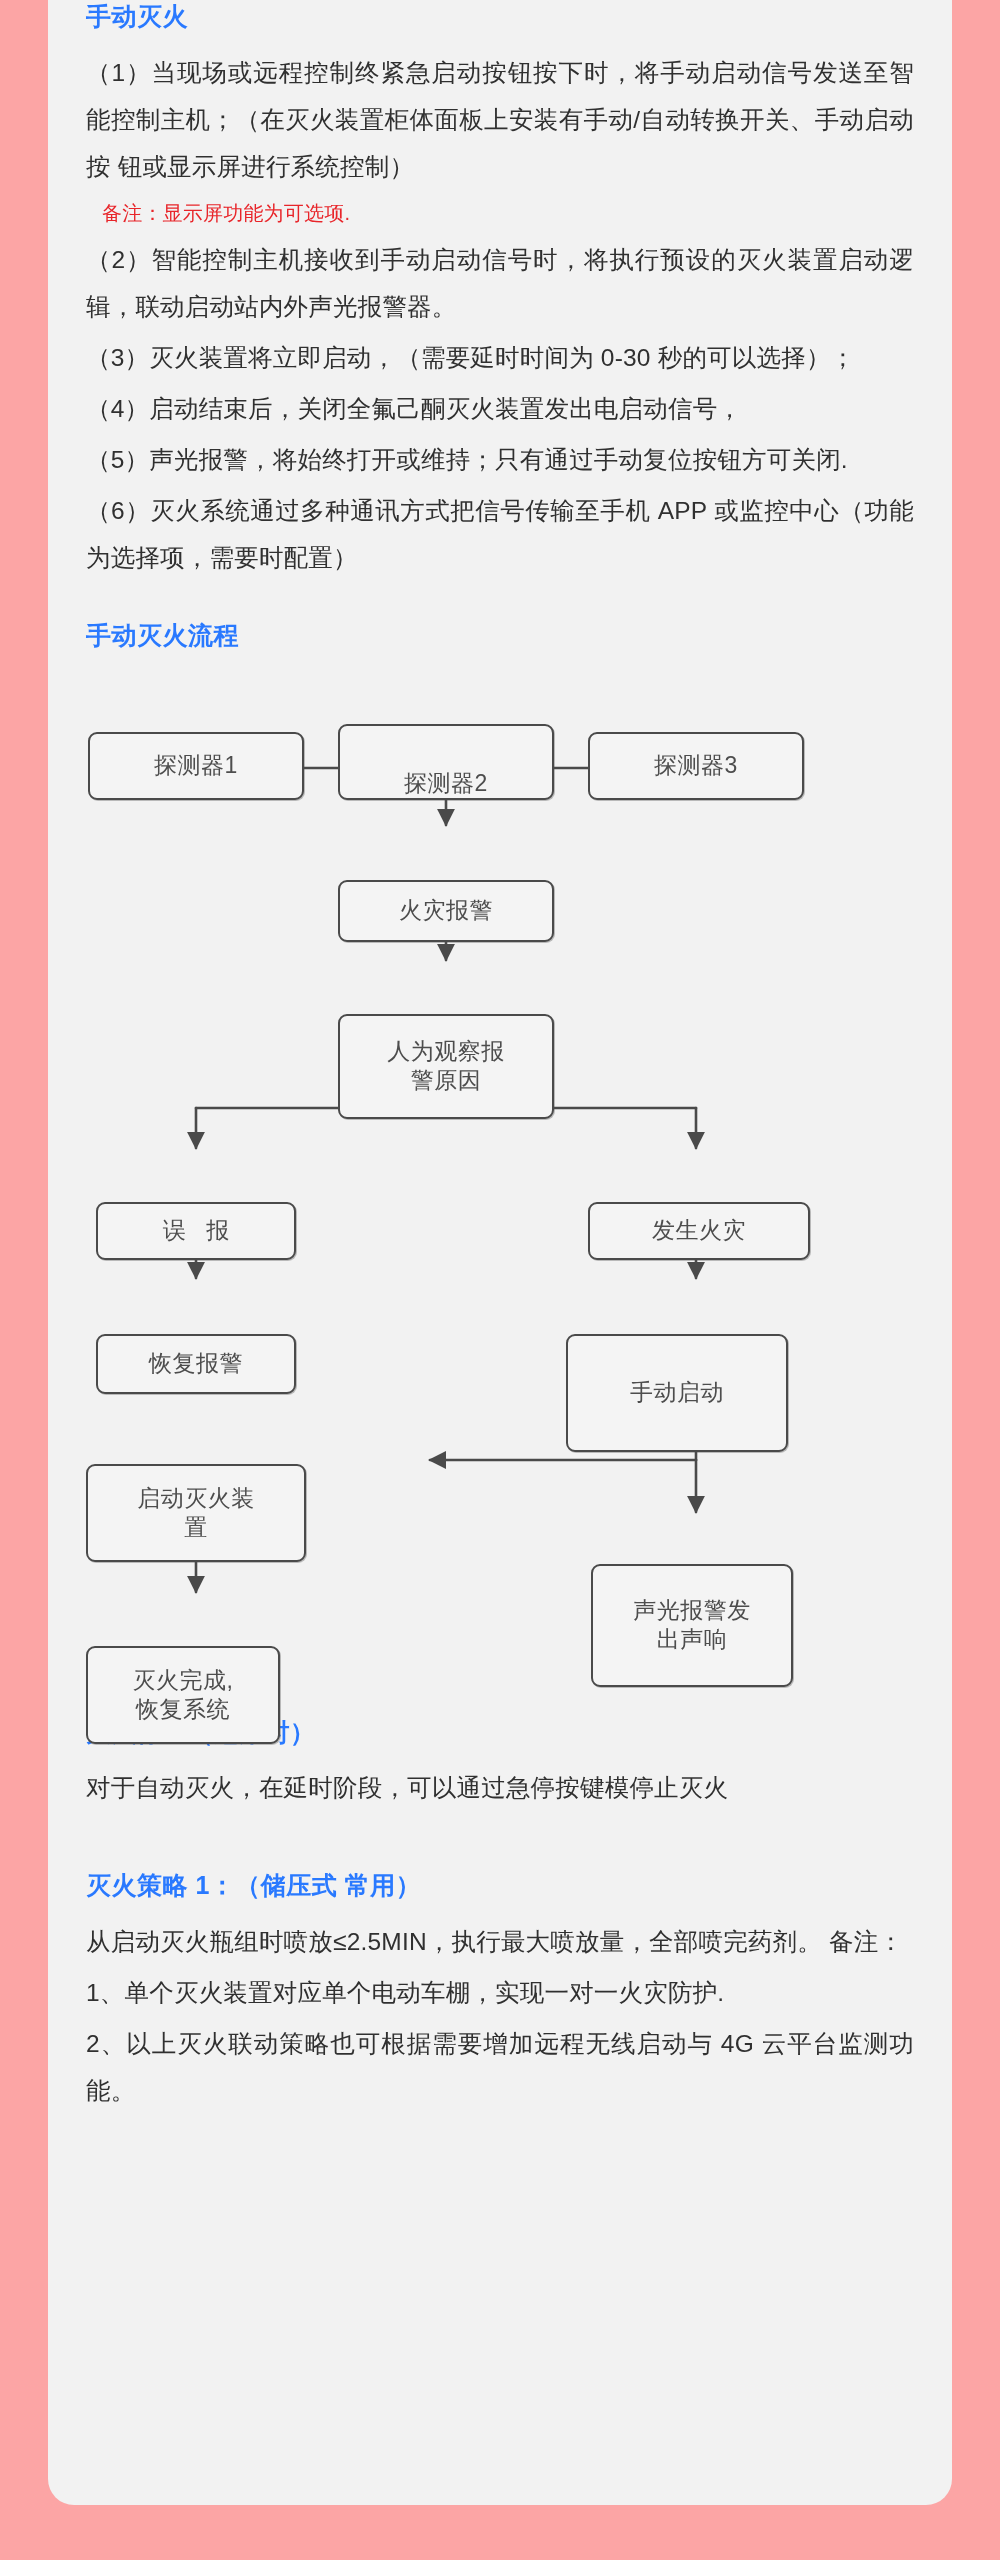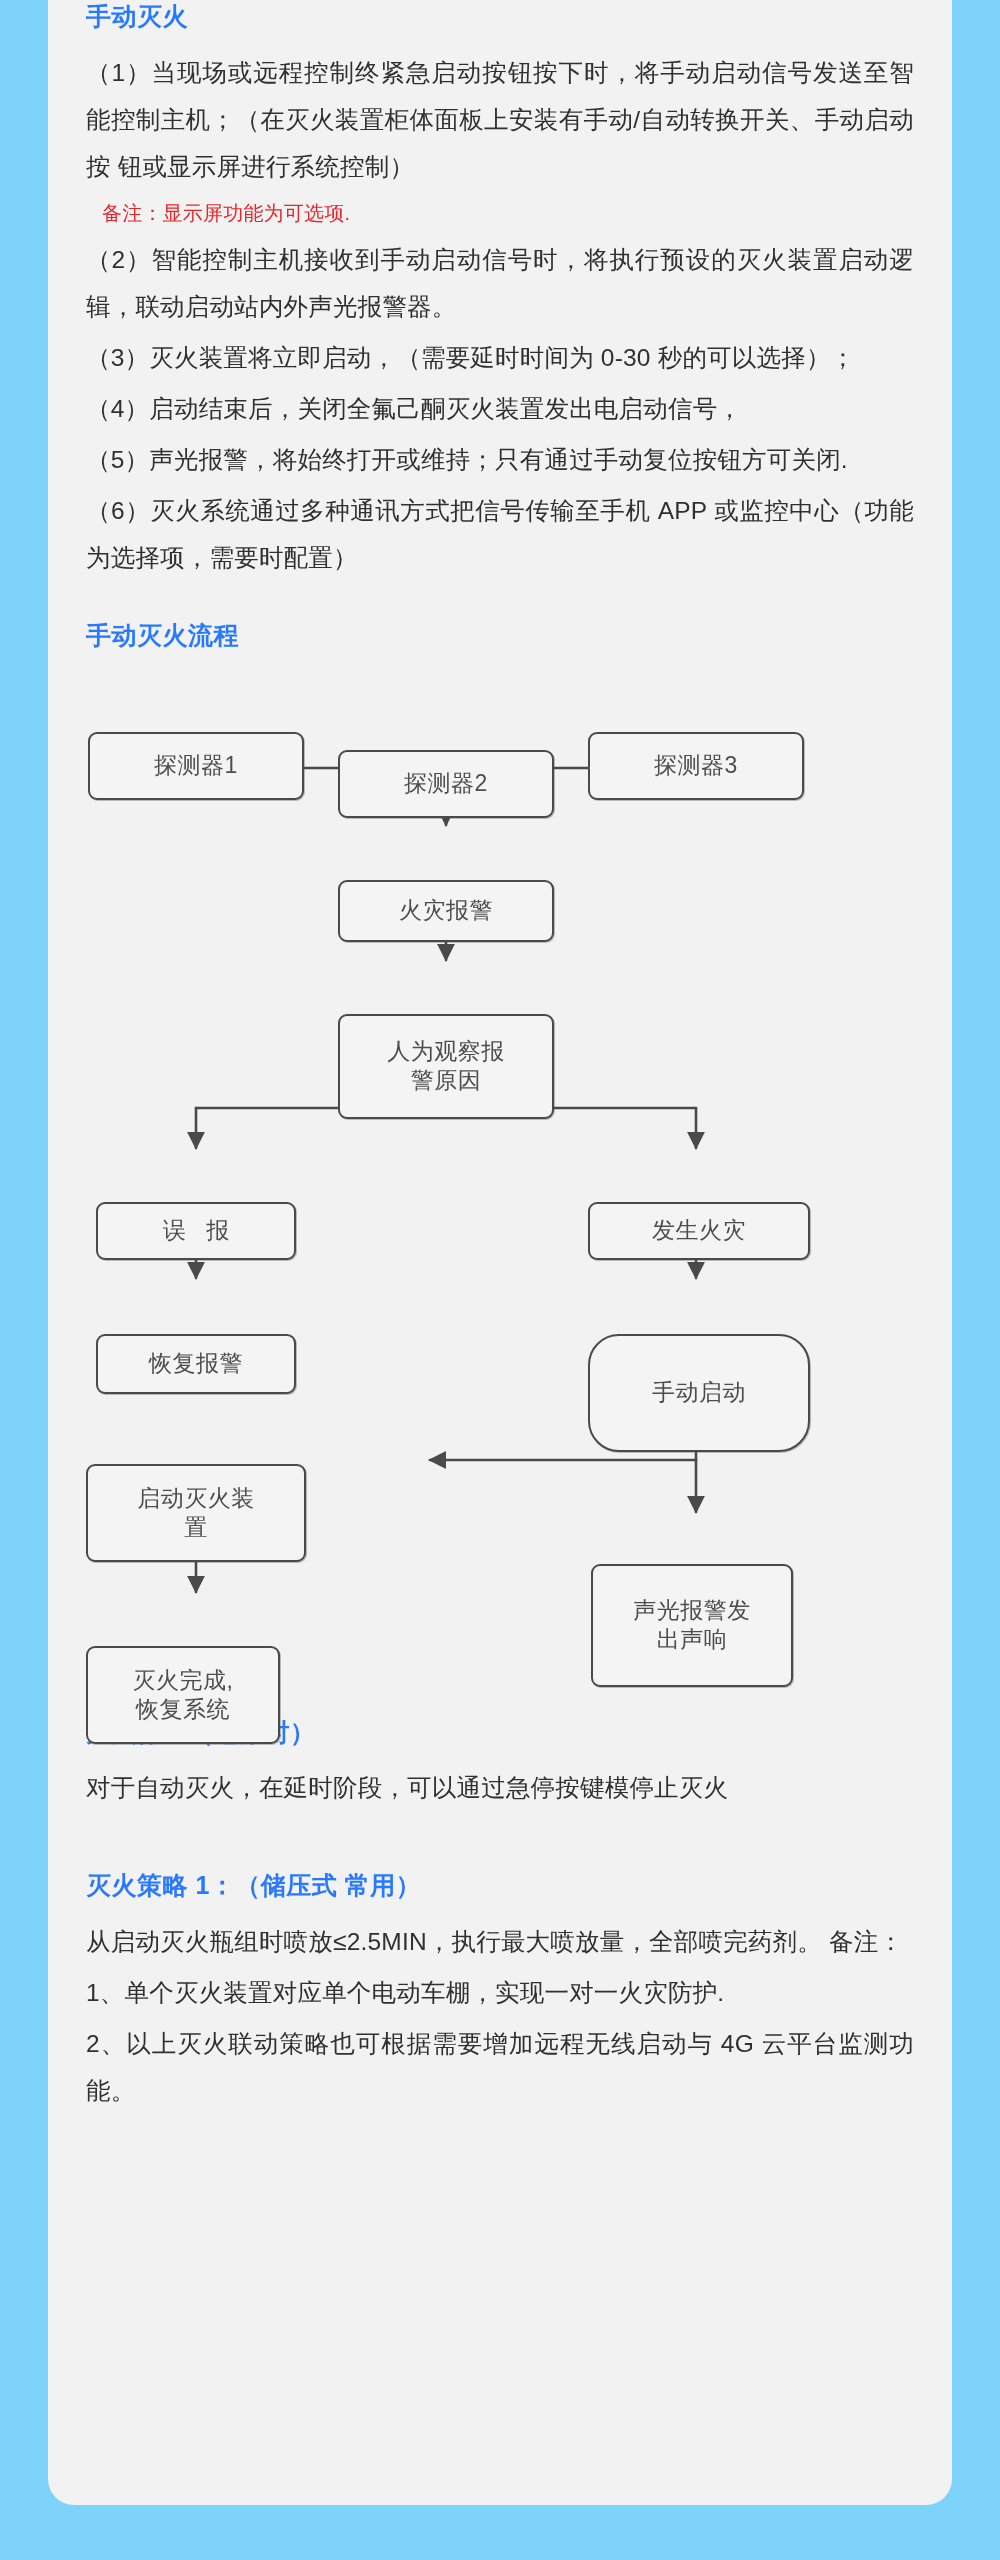--- a/index.html
+++ b/index.html
@@ -11,21 +11,21 @@
     width: 1000px;
     height: 2560px;
     font-family: "Liberation Sans", "DejaVu Sans", sans-serif;
     overflow: hidden;
   }
 
   .page {
     position: relative;
     width: 1000px;
     height: 2560px;
-    background: #7dd3fc;
+    background: #fca5a5;
   }
 
   
   .card {
     position: absolute;
     left: 48px;
     top: -40px;
     width: 904px;
     height: 2545px;
     background: #f2f2f2;
@@ -159,21 +159,21 @@
             <path d="M 610 790 L 610 842" marker-end="url(#arrow)"></path>
 
             <path d="M 110 840 L 110 922" marker-end="url(#arrow)"></path>
           </g>
         </svg>
 
         <div class="flow-node" style="left:2px; top:18px; width:216px; height:68px;">
           <span>探测器1</span>
         </div>
 
-        <div class="flow-node" style="left:252px; top:36px; width:216px; height:68px;">
+        <div class="flow-node" style="left:252px; top:10px; width:216px; height:76px;align-items:flex-end;">
           <span>探测器2</span>
         </div>
 
         <div class="flow-node" style="left:502px; top:18px; width:216px; height:68px;">
           <span>探测器3</span>
         </div>
 
         <div class="flow-node" style="left:252px; top:166px; width:216px; height:62px;">
           <span>火灾报警</span>
         </div>
@@ -188,21 +188,21 @@
         </div>
 
         <div class="flow-node" style="left:10px; top:620px; width:200px; height:60px;">
           <span>恢复报警</span>
         </div>
 
         <div class="flow-node" style="left:502px; top:488px; width:222px; height:58px;">
           <span>发生火灾</span>
         </div>
 
-        <div class="flow-node" style="left:502px; top:620px; width:222px; height:118px;border-radius:31px;">
+        <div class="flow-node" style="left:480px; top:620px; width:222px; height:118px;">
           <span>手动启动</span>
         </div>
 
         <div class="flow-node" style="left:0px; top:750px; width:220px; height:98px; flex-direction:column;">
           <span>启动灭火装</span>
           <span>置</span>
         </div>
 
         <div class="flow-node" style="left:505px; top:850px; width:202px; height:123px; flex-direction:column;">
           <span>声光报警发</span>

